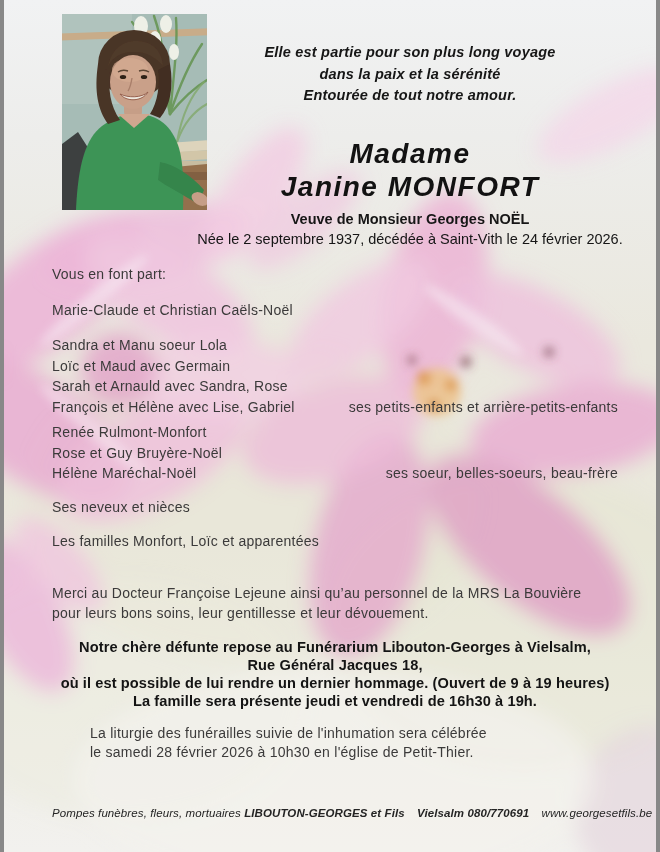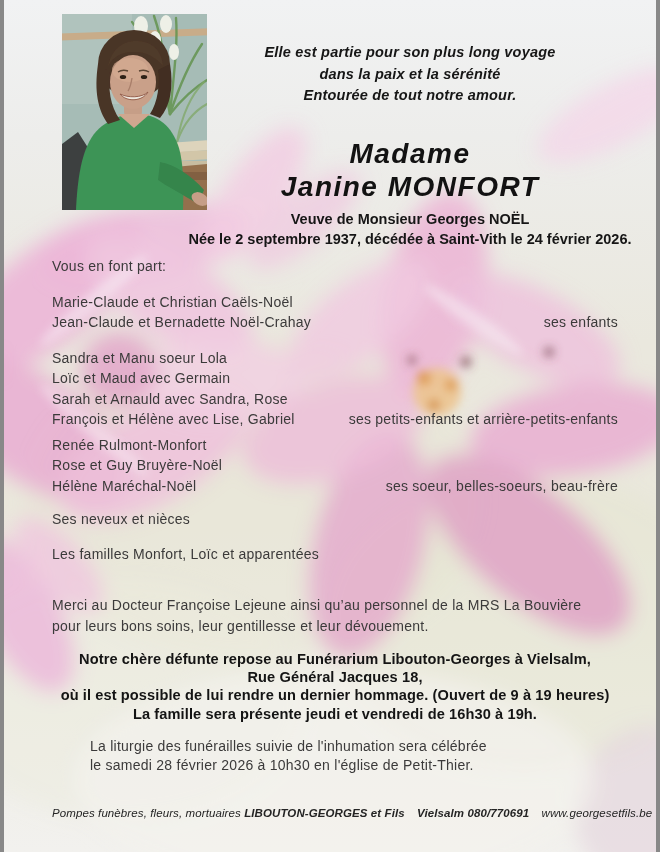--- a/index.html
+++ b/index.html
@@ -10,23 +10,23 @@
   }
   .bg{position:absolute;left:0;top:0;width:660px;height:852px;}
   .photo{position:absolute;left:58px;top:14px;width:145px;height:196px;overflow:hidden;}
   .photo svg{display:block;width:100%;height:100%;}
 
   .header{position:absolute;left:176px;top:42px;width:460px;text-align:center;color:#161616;}
   .epitaph{font-size:14.5px;font-weight:bold;font-style:italic;line-height:21.5px;letter-spacing:.2px;white-space:nowrap;}
   .title{margin:30px 0 0 0;font-weight:bold;letter-spacing:1.5px;color:#121212;font-style:italic;}
   .title .t-line{display:block;font-size:28px;line-height:33px;white-space:nowrap;}
   .sub1{margin-top:6px;font-size:14.5px;font-weight:bold;line-height:20px;white-space:nowrap;}
-  .sub2{font-size:14.5px;font-weight:bold;line-height:21px;white-space:nowrap;}
-
-  .body{position:absolute;left:48px;top:256px;width:566px;color:#3b3a3a;font-size:14px;line-height:20.5px;letter-spacing:.25px;}
+  .sub2{font-size:14.5px;font-weight:normal;line-height:21px;white-space:nowrap;}
+
+  .body{position:absolute;left:48px;top:264px;width:566px;color:#3b3a3a;font-size:14px;line-height:20.5px;letter-spacing:.25px;}
   .line{white-space:nowrap;}
   .row{display:flex;justify-content:space-between;align-items:baseline;}
   .row .rel{white-space:nowrap;}
   .g1{margin-top:15px}.g2{margin-top:15px}.g3{margin-top:5px}.g4{margin-top:13px}.g5{margin-top:14px}
   .thanks{margin-top:31px}
   .thanks span{display:block;white-space:nowrap;}
   .repose{margin-top:10px;text-align:center;font-weight:bold;color:#141414;font-size:14.6px;line-height:18.2px;letter-spacing:.1px;}
   .repose div{white-space:nowrap;}
   .liturgy{margin-top:14px;text-align:left;padding-left:38px;font-size:14px;line-height:18.8px;}
   .liturgy div{white-space:nowrap;}
@@ -169,24 +169,20 @@
     </h1>
     <div class="sub1">Veuve de Monsieur Georges NOËL</div>
     <div class="sub2">Née le 2 septembre 1937, décédée à Saint-Vith le 24 février 2026.</div>
   </header>
 
   <main class="body">
     <p class="line" style="margin:0">Vous en font part:</p>
 
     <section class="g1">
       <div class="line">Marie-Claude et Christian Caëls-Noël</div>
-      <div class="row">
-        <span class="line">Jean-Claude et Bernadette Noël-Crahay</span>
-        <span class="rel">ses enfants</span>
-      </div>
     </section>
 
     <section class="g2">
       <div class="line">Sandra et Manu soeur Lola</div>
       <div class="line">Loïc et Maud avec Germain</div>
       <div class="line">Sarah et Arnauld avec Sandra, Rose</div>
       <div class="row">
         <span class="line">François et Hélène avec Lise, Gabriel</span>
         <span class="rel">ses petits-enfants et arrière-petits-enfants</span>
       </div>

